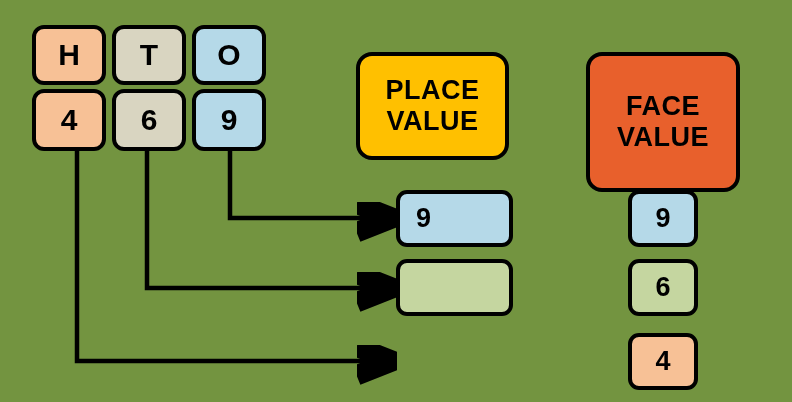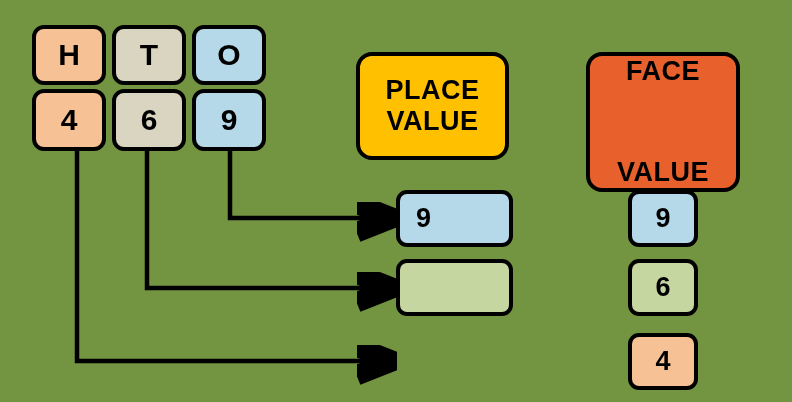--- a/index.html
+++ b/index.html
@@ -91,21 +91,21 @@
   </div>
   <div class="tile hto-digit center" style="left:192px; top:89px; background:#B5D9E8;">
     <span>9</span>
   </div>
 
   <div class="banner" style="left:356px; top:52px; width:153px; height:108px; background:#FFC000;">
     <span>PLACE</span>
     <span>VALUE</span>
   </div>
 
-  <div class="banner" style="left:586px; top:52px; width:154px; height:140px; background:#E8602C;justify-content:space-between;">
+  <div class="banner" style="left:586px; top:52px; width:154px; height:140px; background:#E8602C;">
     <span>FACE</span>
     <span>VALUE</span>
   </div>
 
   <div class="tile pv-box left" style="left:396px; top:190px; background:#B5D9E8;">
     <span>9</span>
   </div>
   <div class="tile pv-box left" style="left:396px; top:259px; background:#C5D6A0;">
     <span></span>
   </div>

